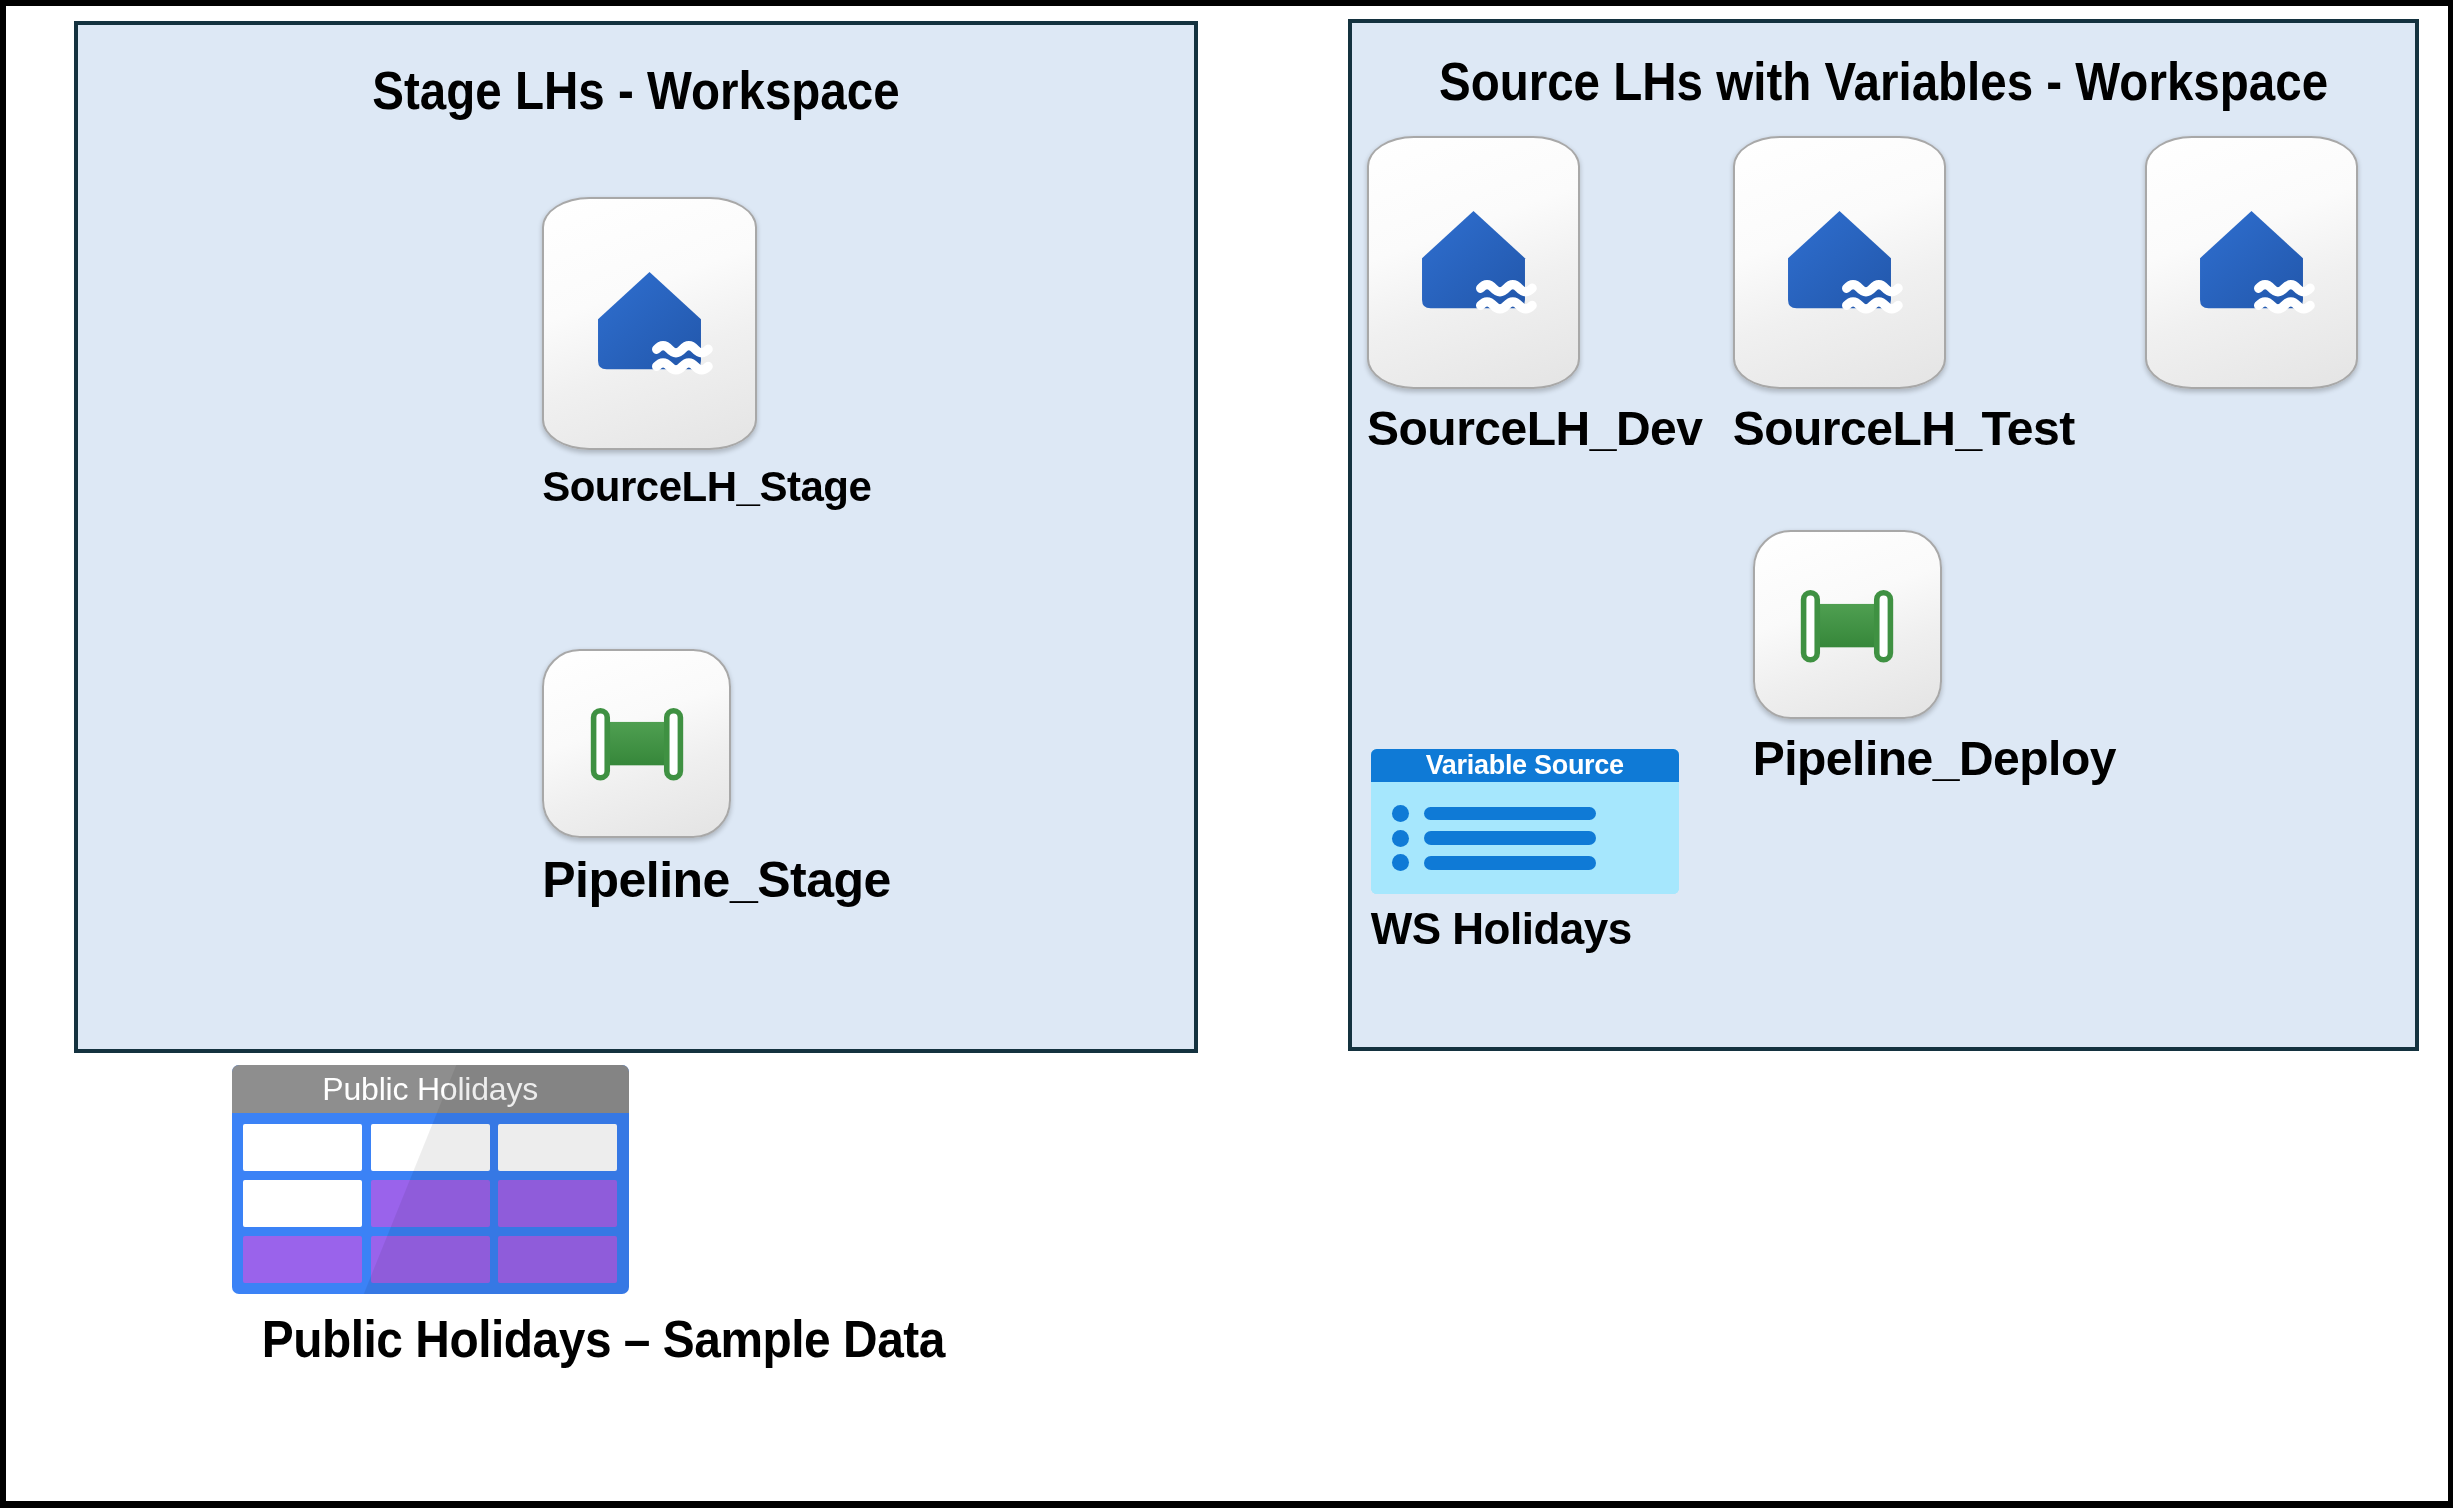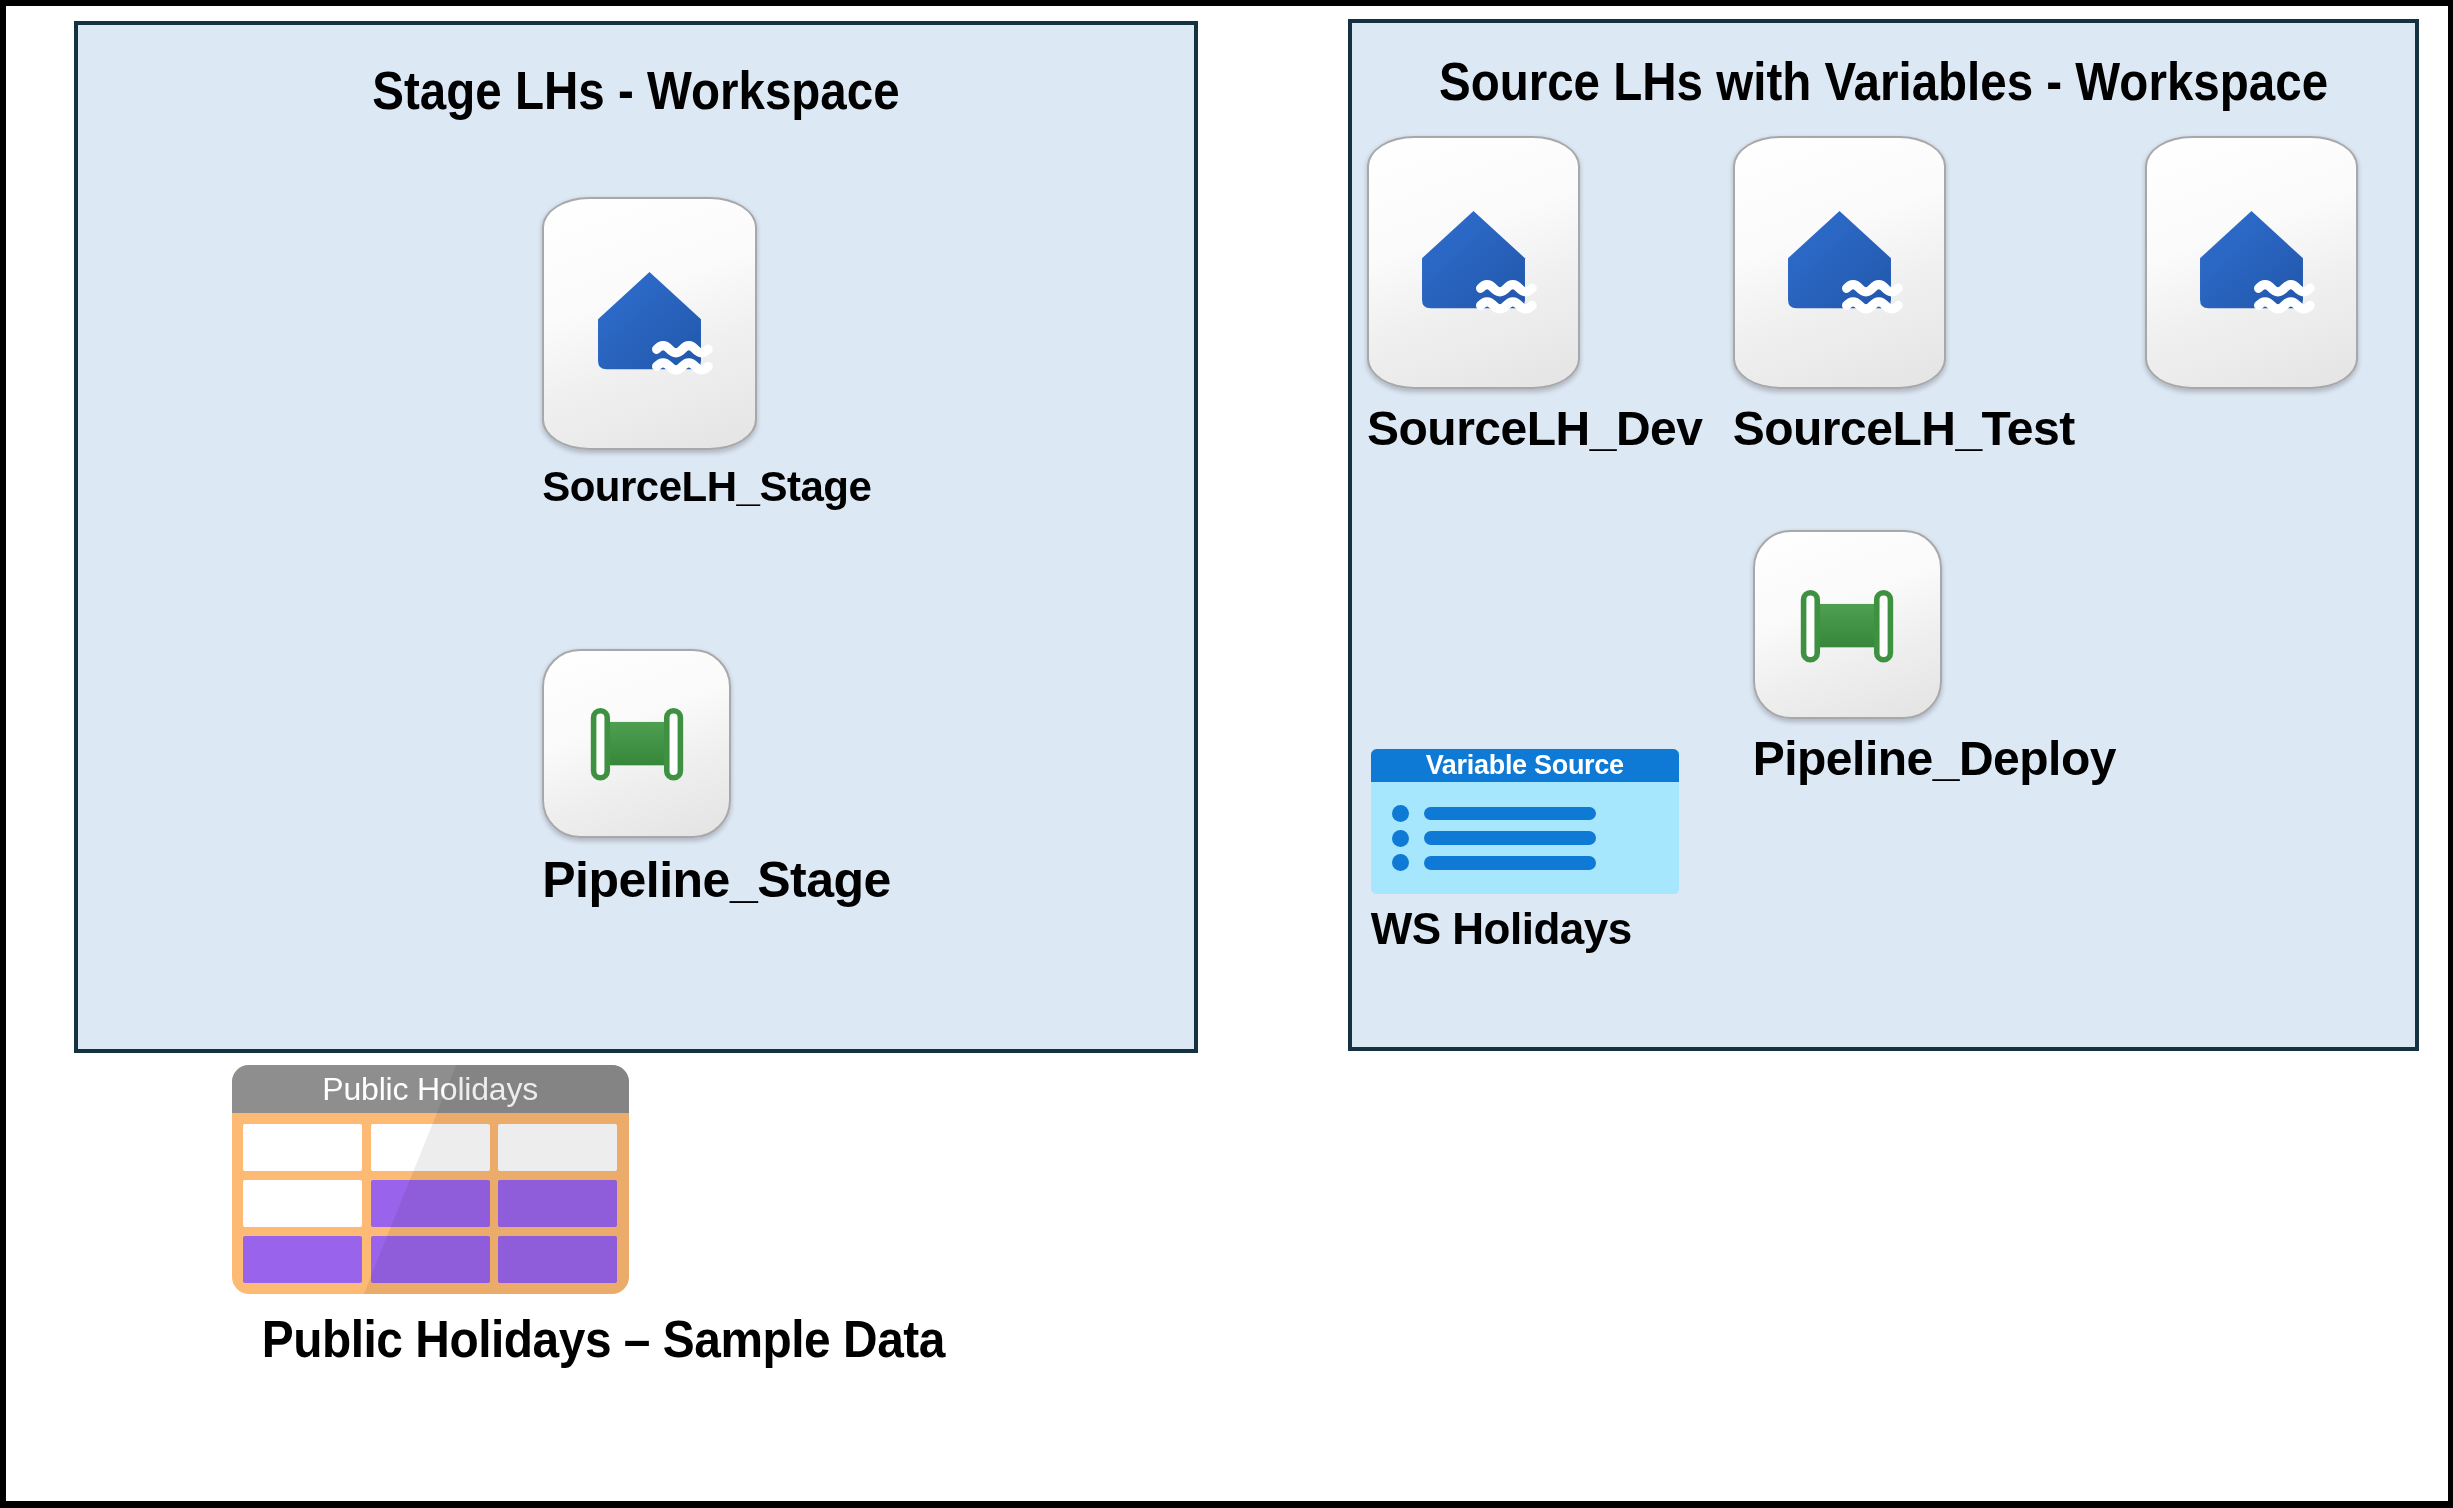--- a/index.html
+++ b/index.html
@@ -125,22 +125,22 @@
     flex: 0 0 auto;
   }
   .varlib-bar {
     background: #0f7ad6;
     border-radius: 95px;
     flex: 0 0 auto;
   }
 
   
   .tbl {
-    background: #fdba74;
-    border-radius: 17px;
+    background: #3b82f6;
+    border-radius: 7px;
     overflow: hidden;
     position: relative;
     box-sizing: border-box;
   }
   .tbl-head {
     background: #8e8e8e;
     color: #ffffff;
     font-family: "Liberation Sans", sans-serif;
     text-align: center;
     letter-spacing: -0.2px;

